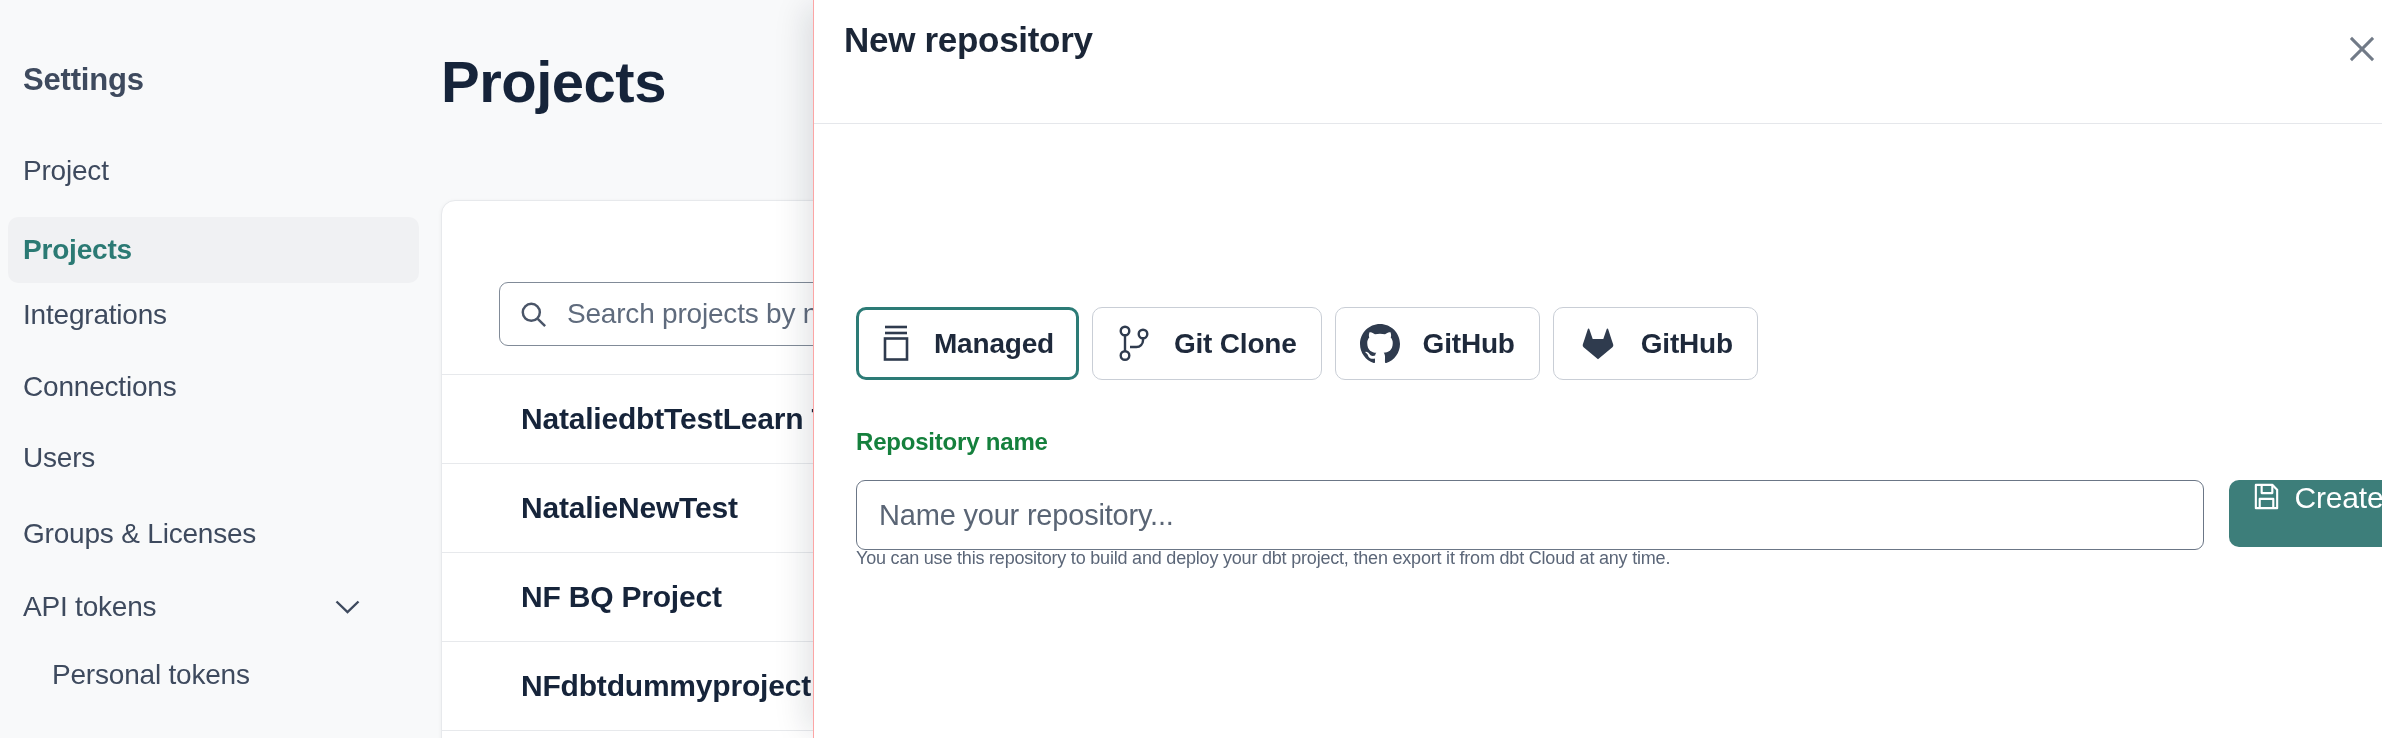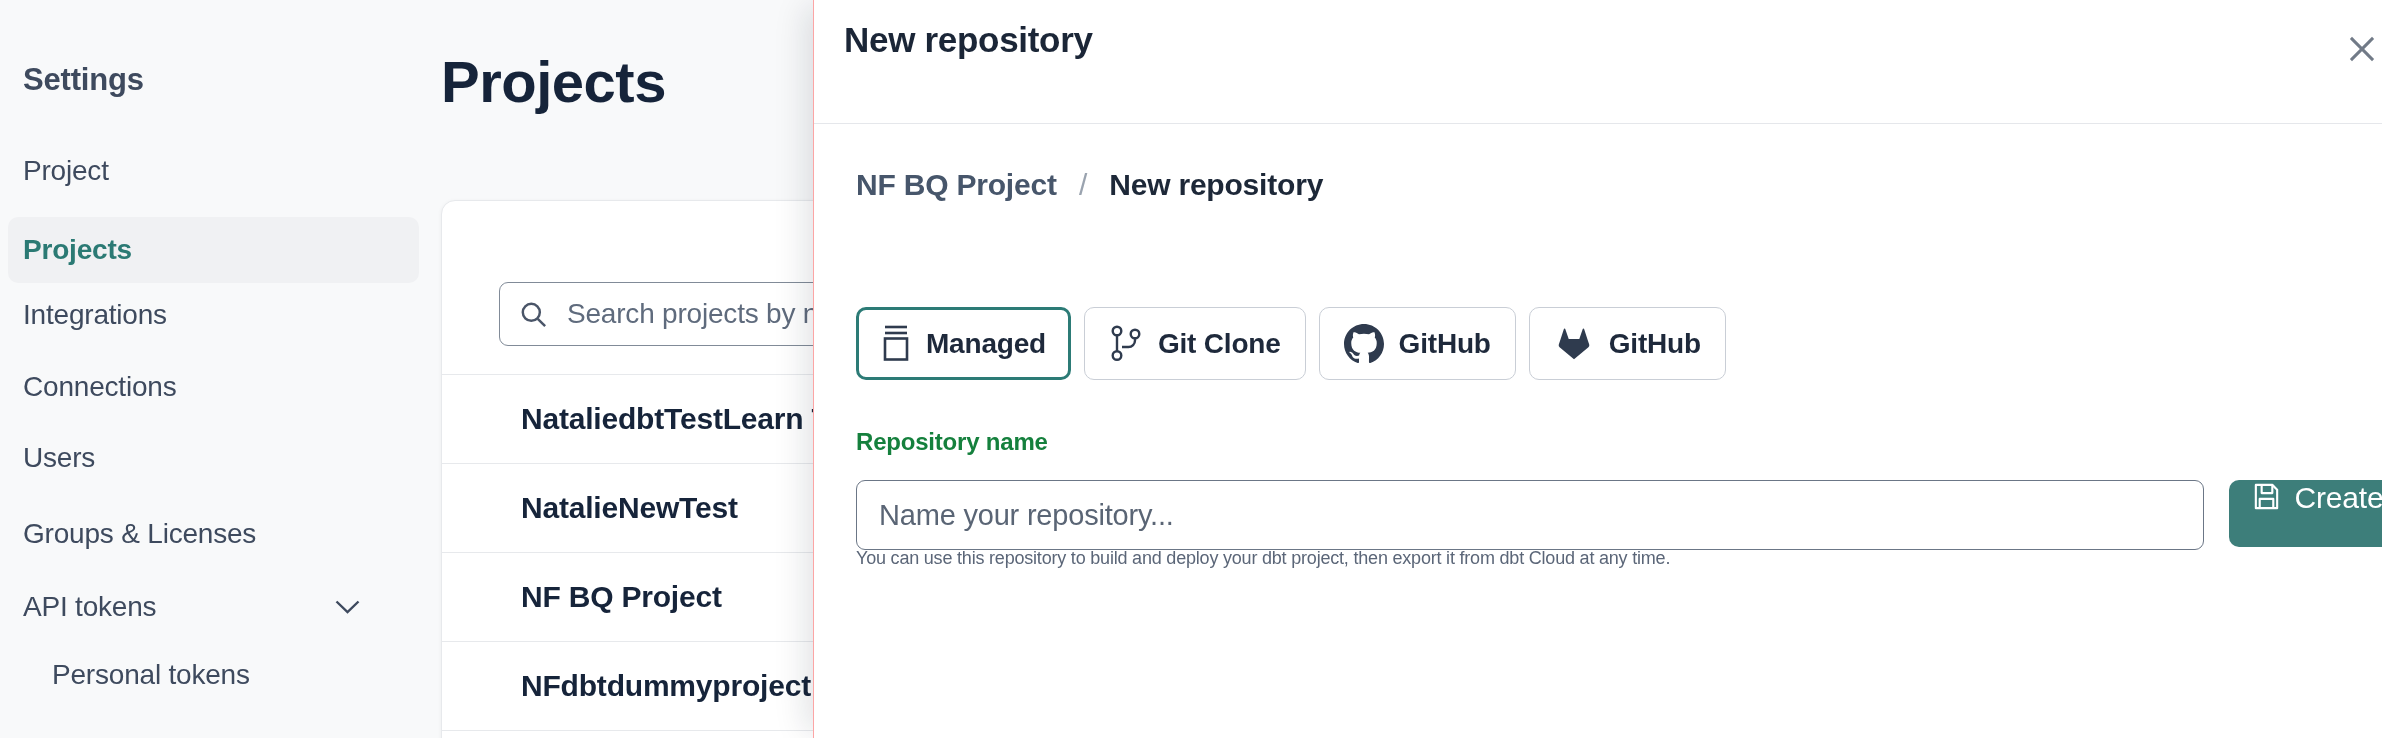--- a/index.html
+++ b/index.html
@@ -83,21 +83,21 @@
   .crumb-sep{color:#9aa3af;font-weight:400;margin:0 14px;}
   .crumb-current{color:#1d2838;}
   .modal-heading{
     position:absolute;left:42px;top:228px;margin:0;
     font-size:33px;font-weight:700;color:#3d4a5d;letter-spacing:-.3px;
   }
   .src-options{position:absolute;left:42px;top:307px;display:flex;gap:13px;}
   .src-btn{
     height:73px;box-sizing:border-box;background:#fff;
     border:1px solid #c9ced6;border-radius:10px;cursor:pointer;
-    display:flex;align-items:center;gap:15px;padding:0 24px;
+    display:flex;align-items:center;gap:23px;padding:0 24px;
     font-family:inherit;font-size:28px;font-weight:700;color:#1e293b;letter-spacing:-.2px;
   }
   .src-btn.selected{border:3px solid #2c7b76;padding:0 22px;}
   .src-btn .ic{display:flex;align-items:center;}
   .field-label{
     position:absolute;left:42px;top:428px;
     font-size:24px;font-weight:700;color:#15803d;letter-spacing:-.2px;
   }
   .repo-input{
     position:absolute;left:42px;top:480px;width:1348px;height:70px;
@@ -180,25 +180,20 @@
     <header class="modal-header">
       <h2 class="modal-title">New repository</h2>
       <button class="close-btn">
         <svg width="38" height="38" viewBox="0 0 24 24" fill="none" stroke="#717a87" stroke-width="1.9">
             <line x1="5" y1="5" x2="19" y2="19"></line>
             <line x1="19" y1="5" x2="5" y2="19"></line>
           </svg>
       </button>
     </header>
 
-    <div class="crumbs">
-      <span class="crumb-parent">NF BQ Project</span>
-      <span class="crumb-sep">/</span>
-      <span class="crumb-current">New repository</span>
-    </div>
 
 
     <div class="src-options" id="source-options">
         <button class="src-btn selected">
           <span class="ic">
             <svg width="30" height="39" viewBox="0 0 30 39" fill="none" stroke="#2f3b4e" stroke-width="2.6">
               <line x1="4" y1="3" x2="26" y2="3"></line>
               <line x1="4" y1="9" x2="26" y2="9"></line>
               <rect x="4" y="14.5" width="22" height="21"></rect>
             </svg>

